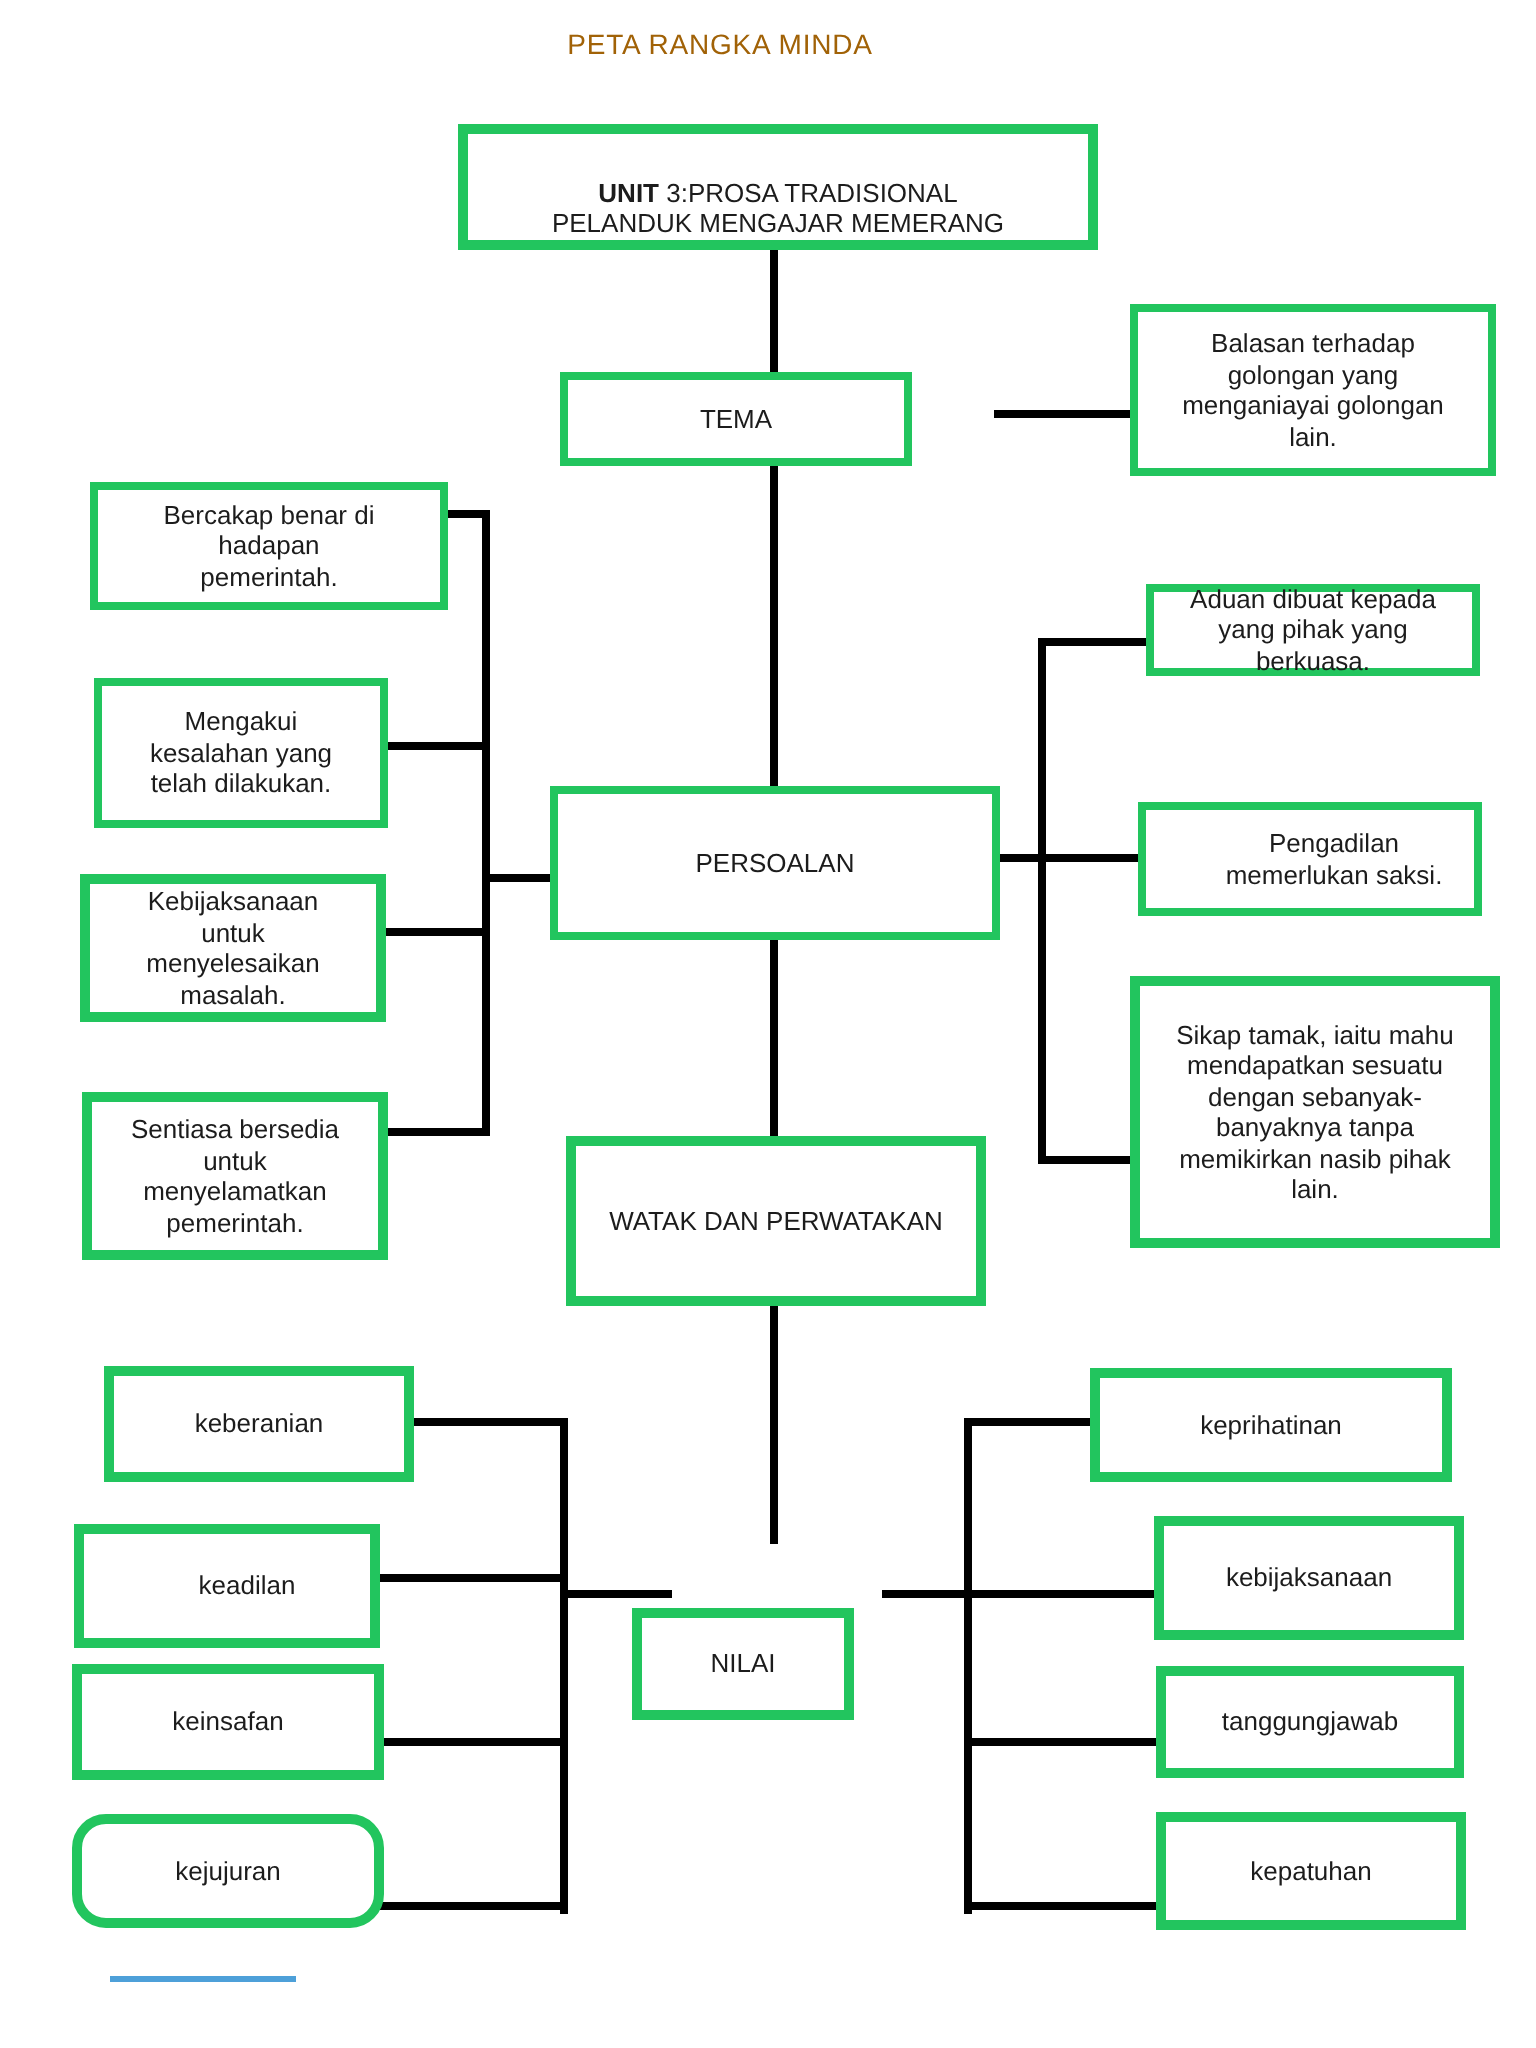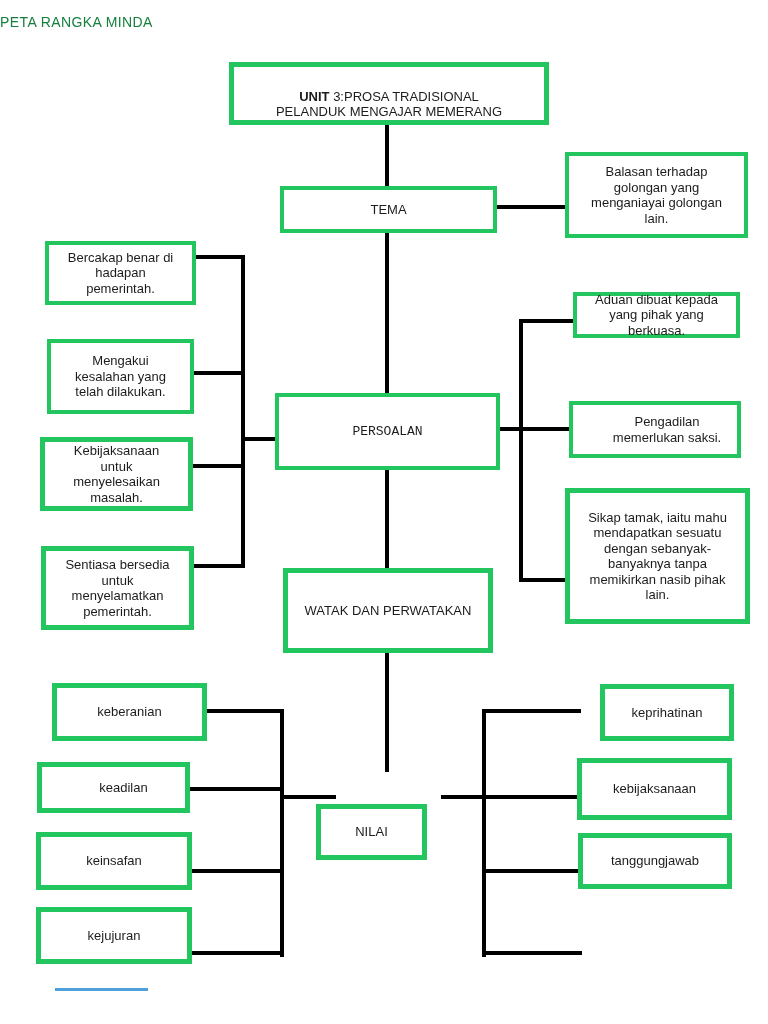--- a/index.html
+++ b/index.html
@@ -1,49 +1,49 @@
 <!DOCTYPE html>
 <html><head>
 <meta charset="utf-8">
 <style>
   html,body{margin:0;padding:0;background:#ffffff;}
   #page{
     position:relative;width:768px;height:1024px;background:#ffffff;overflow:hidden;
     font-family:"Liberation Sans", sans-serif;color:#1c1c1c;
   }
   .title{
-    position:absolute;top:14px;left:0;width:720px;
-    font-size:14px;letter-spacing:.4px;color:#15803d;
+    position:absolute;top:14px;left:0;width:720px;text-align:center;
+    font-size:14px;letter-spacing:.4px;color:#a16207;
   }
   .box{
     position:absolute;box-sizing:border-box;background:#ffffff;border:4px solid #22c55e;
     display:flex;align-items:center;justify-content:center;text-align:center;
     font-size:13px;line-height:15.5px;white-space:pre-line;z-index:2;
   }
   .line{position:absolute;background:#000;z-index:1;}
   .bold{font-weight:bold;}
   
   #unit{left:229px;top:62px;width:320px;height:63px;border-width:5px;align-items:flex-start;padding-top:6px;}
-  #tema{left:280px;top:186px;width:217px;height:47px;}
+  #tema{left:280px;top:186px;width:176px;height:47px;}
   #balasan{left:565px;top:152px;width:183px;height:86px;}
-  #pl0{left:45px;top:241px;width:151px;height:64px;}
+  #pl0{left:45px;top:241px;width:179px;height:64px;}
   #pl1{left:47px;top:339px;width:147px;height:75px;}
   #pl2{left:40px;top:437px;width:153px;height:74px;border-width:5px;}
   #pl3{left:41px;top:546px;width:153px;height:84px;border-width:5px;}
-  #persoalan{left:275px;top:393px;width:225px;height:77px;font-family:Liberation Mono, monospace;}
+  #persoalan{left:275px;top:393px;width:225px;height:77px;}
   #pr0{left:573px;top:292px;width:167px;height:46px;}
   #pr1{left:569px;top:401px;width:172px;height:57px;padding-left:24px;}
   #pr2{left:565px;top:488px;width:185px;height:136px;border-width:5px;}
   #watak{left:283px;top:568px;width:210px;height:85px;border-width:5px;}
   #nl0{left:36px;top:683px;width:155px;height:58px;border-width:5px;margin-left:16px;}
-  #nl1{left:37px;top:762px;width:153px;height:51px;border-width:5px;padding-left:20px;}
+  #nl1{left:37px;top:762px;width:153px;height:62px;border-width:5px;padding-left:20px;}
   #nl2{left:36px;top:832px;width:156px;height:58px;border-width:5px;}
-  #nl3{left:36px;top:907px;width:156px;height:57px;border-width:5px;}
+  #nl3{left:36px;top:907px;width:156px;height:57px;border-width:5px;border-radius:17px;}
   #nilai{left:316px;top:772px;width:111px;height:56px;border-width:5px;margin-top:32px;}
-  #nr0{left:600px;top:684px;width:134px;height:57px;border-width:5px;}
+  #nr0{left:545px;top:684px;width:181px;height:57px;border-width:5px;}
   #nr1{left:577px;top:758px;width:155px;height:62px;border-width:5px;}
   #nr2{left:578px;top:833px;width:154px;height:56px;border-width:5px;}
   #nr3{left:578px;top:906px;width:155px;height:59px;border-width:5px;}
   
   #ln-unit-tema{left:385px;top:125px;width:4px;height:61px;}
   #ln-tema-balasan{left:497px;top:205px;width:68px;height:4px;}
   #ln-tema-persoalan{left:385px;top:233px;width:4px;height:160px;}
   #ln-vl{left:241px;top:255px;width:4px;height:313px;}
   #ln-s1{left:193px;top:255px;width:48px;height:4px;}
   #ln-s2{left:191px;top:371px;width:50px;height:4px;}
@@ -150,16 +150,17 @@
   <div class="box" id="nl0">keberanian</div>
   <div class="box" id="nl1">keadilan</div>
   <div class="box" id="nl2">keinsafan</div>
   <div class="box" id="nl3">kejujuran</div>
 
   <div class="box" id="nilai">NILAI</div>
 
   <div class="box" id="nr0">keprihatinan</div>
   <div class="box" id="nr1">kebijaksanaan</div>
   <div class="box" id="nr2">tanggungjawab</div>
+  <div class="box" id="nr3">kepatuhan</div>
 
   <div class="line" id="footer-line"></div>
 
 </div>
 
 </body></html>

